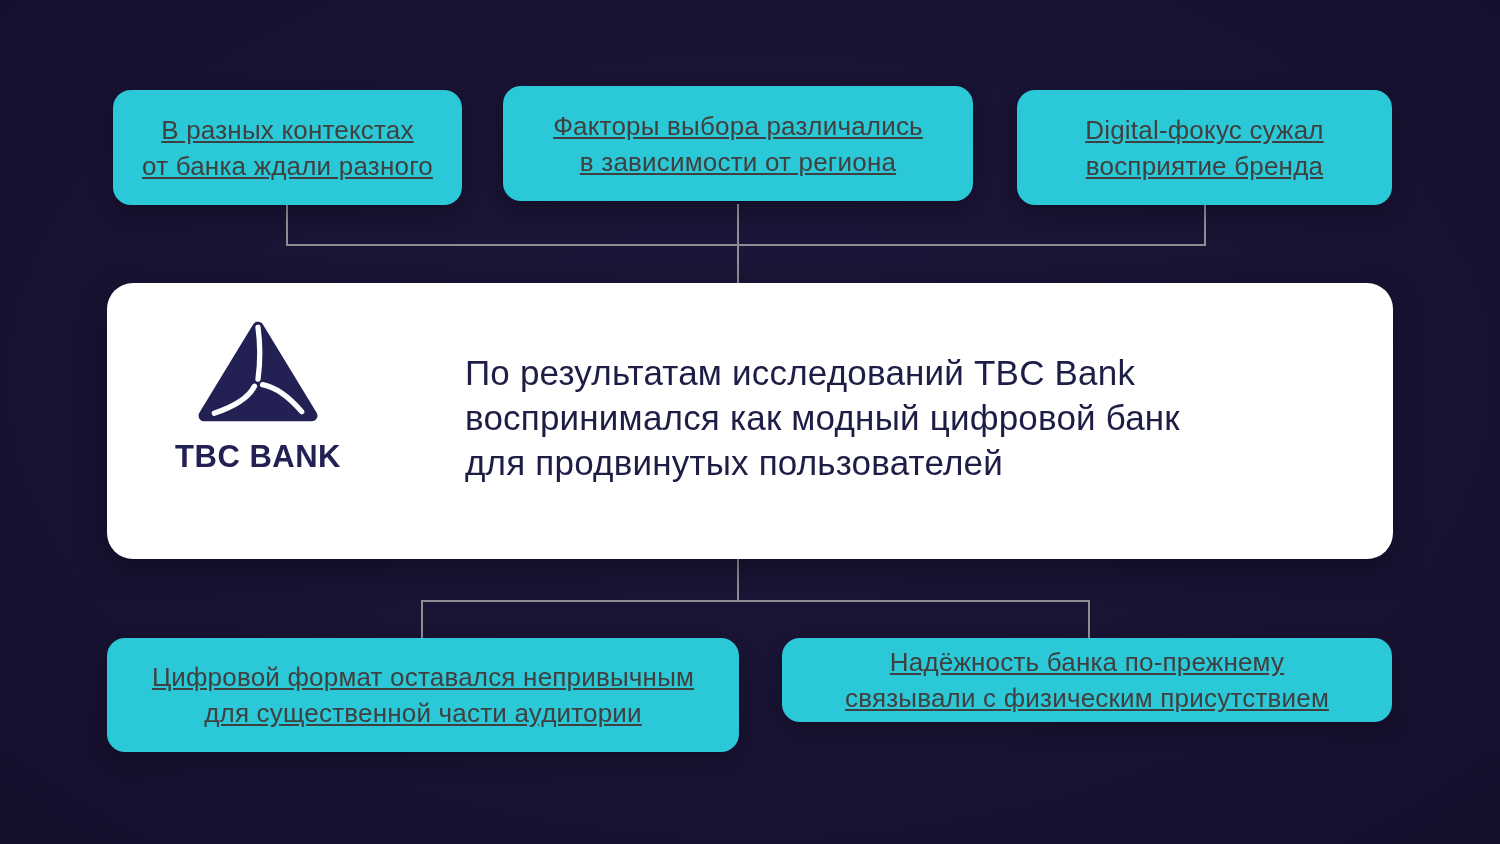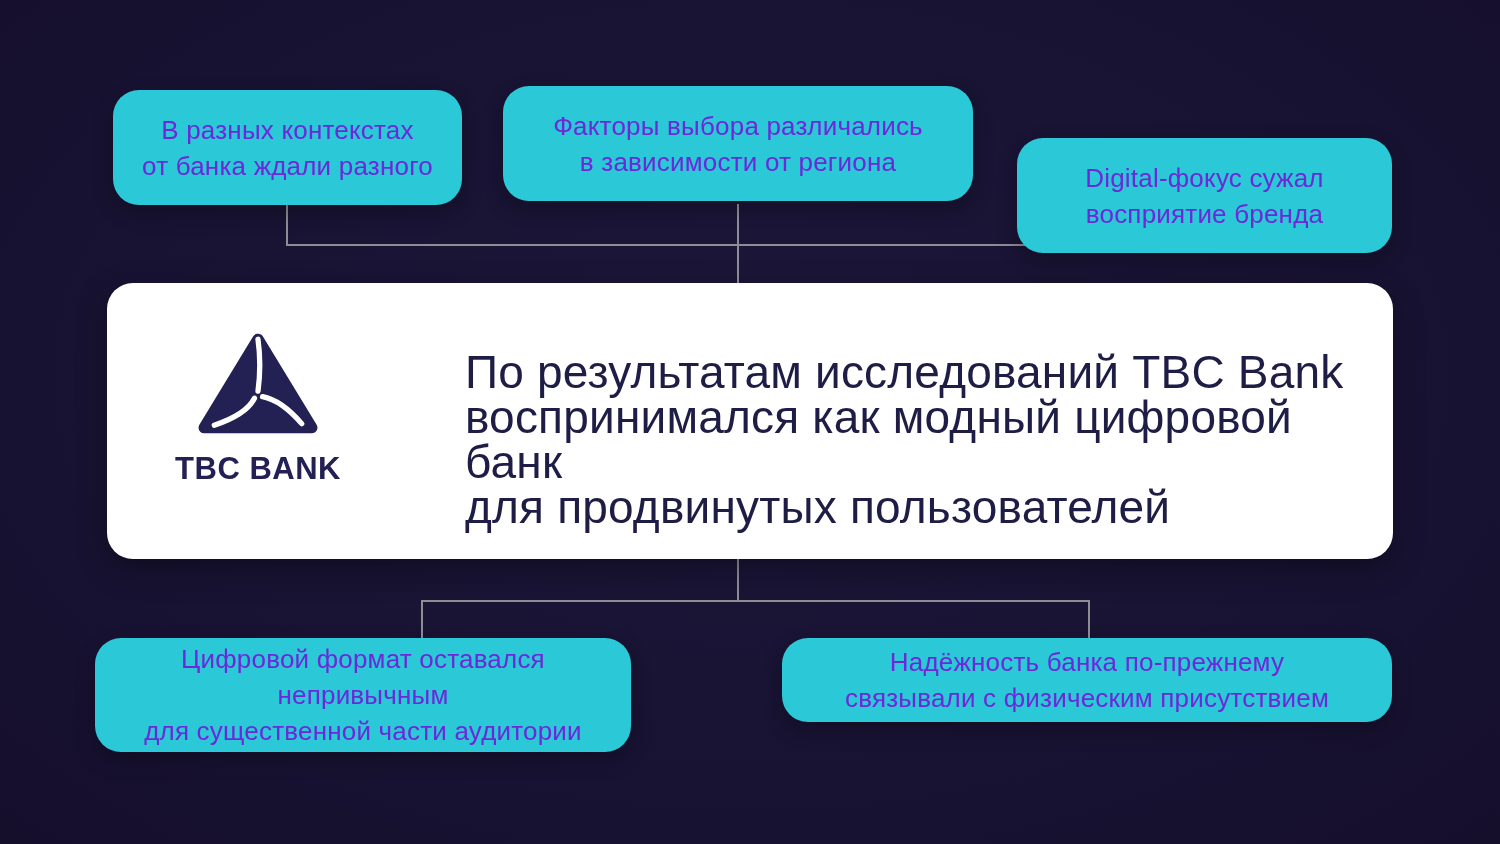--- a/index.html
+++ b/index.html
@@ -13,37 +13,38 @@
     width: 1500px;
     height: 844px;
     background: radial-gradient(ellipse at 50% 45%, #1c1639 0%, #181232 70%, #150f2c 100%);
     overflow: hidden;
   }
 
   
   .teal-card {
     position: absolute;
     background: #2bc8d7;
-    border-radius: 26px;
+    border-radius: 18px;
     display: flex;
     align-items: center;
     justify-content: center;
     text-align: center;
-    color: #6d28d9;
+    color: #404040;
     font-size: 26px;
     line-height: 36px;
     font-weight: 400;
     white-space: pre-line;
     box-shadow: 0 8px 20px rgba(0,0,0,0.28);
     letter-spacing: 0.2px;
+    text-decoration: underline;
   }
   #top-card-1 { left: 113px; top: 90px;  width: 349px; height: 115px; }
   #top-card-2 { left: 503px; top: 86px;  width: 470px; height: 115px; }
-  #top-card-3 { left: 1017px; top: 90px; width: 375px; height: 115px; margin-top: 48px; }
-  #bottom-card-1 { left: 95px; top: 638px; width: 536px; height: 114px; }
+  #top-card-3 { left: 1017px; top: 90px; width: 375px; height: 115px; }
+  #bottom-card-1 { left: 107px; top: 638px; width: 632px; height: 114px; }
   #bottom-card-2 { left: 782px; top: 638px; width: 610px; height: 84px; }
 
   
   .connector {
     position: absolute;
     background: #8d8d95;
   }
   .v { width: 2.5px; }
   .h { height: 2.5px; }
   #conn-v-top-left   { left: 285.5px; top: 204px; height: 42px; }
@@ -62,21 +63,21 @@
     top: 283px;
     width: 1286px;
     height: 276px;
     background: #ffffff;
     border-radius: 26px;
     box-shadow: 0 10px 30px rgba(0,0,0,0.35);
   }
   .logo-block {
     position: absolute;
     left: 39px;
-    top: 44px;
+    top: 32px;
     width: 224px;
     display: flex;
     flex-direction: column;
     align-items: center;
     justify-content: space-between;
   }
   .logo-mark {
     width: 124px;
     height: 114px;
   }
@@ -85,21 +86,21 @@
     font-size: 31px;
     font-weight: 700;
     letter-spacing: 0.5px;
     color: #232153;
     white-space: nowrap;
   }
   .main-text {
     position: absolute;
     left: 358px;
     top: 67px;
-    font-size: 46px;
+    font-size: 35px;
     line-height: 45px;
     font-weight: 400;
     color: #1d1d45;
     white-space: pre-line;
     letter-spacing: 0.2px;
   }
 </style>
 </head>
 <body>
 

